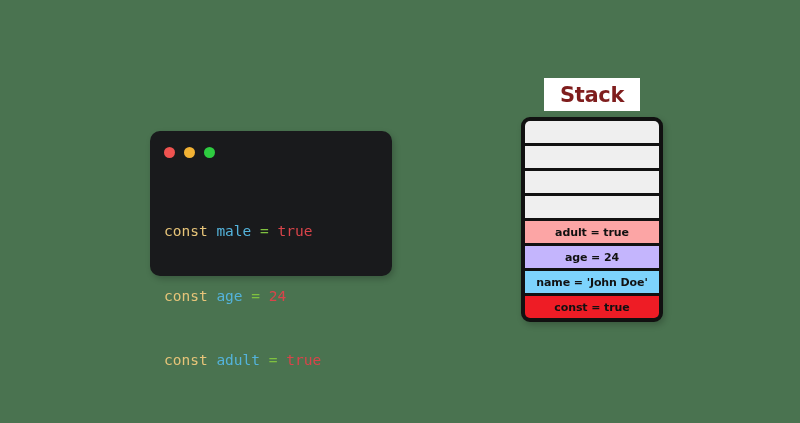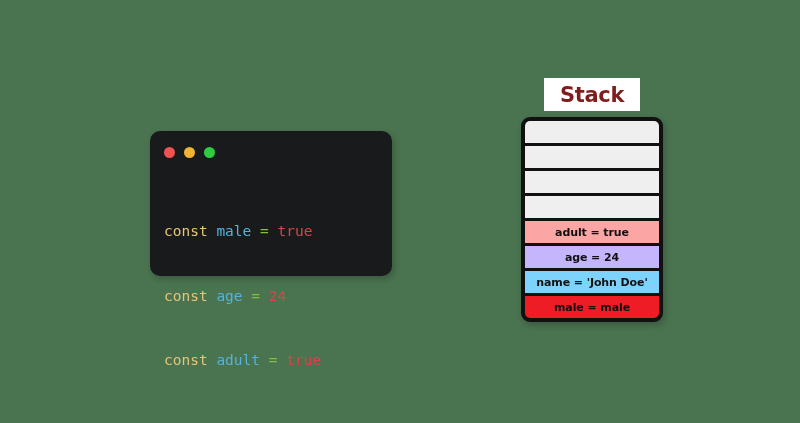--- a/index.html
+++ b/index.html
@@ -154,16 +154,16 @@
     <div class="stack-cell" style="background: #fca5a5;">
         <span>adult = true</span>
       </div>
     <div class="stack-cell" style="background: #c4b5fd;">
         <span>age = 24</span>
       </div>
     <div class="stack-cell" style="background: #7dd3fc;">
         <span>name = 'John Doe'</span>
       </div>
     <div class="stack-cell" style="background: rgb(238, 28, 37);">
-        <span>male = male</span>
+        <span>const = true</span>
       </div>
   </div>
 </div>
 
 </body></html>

